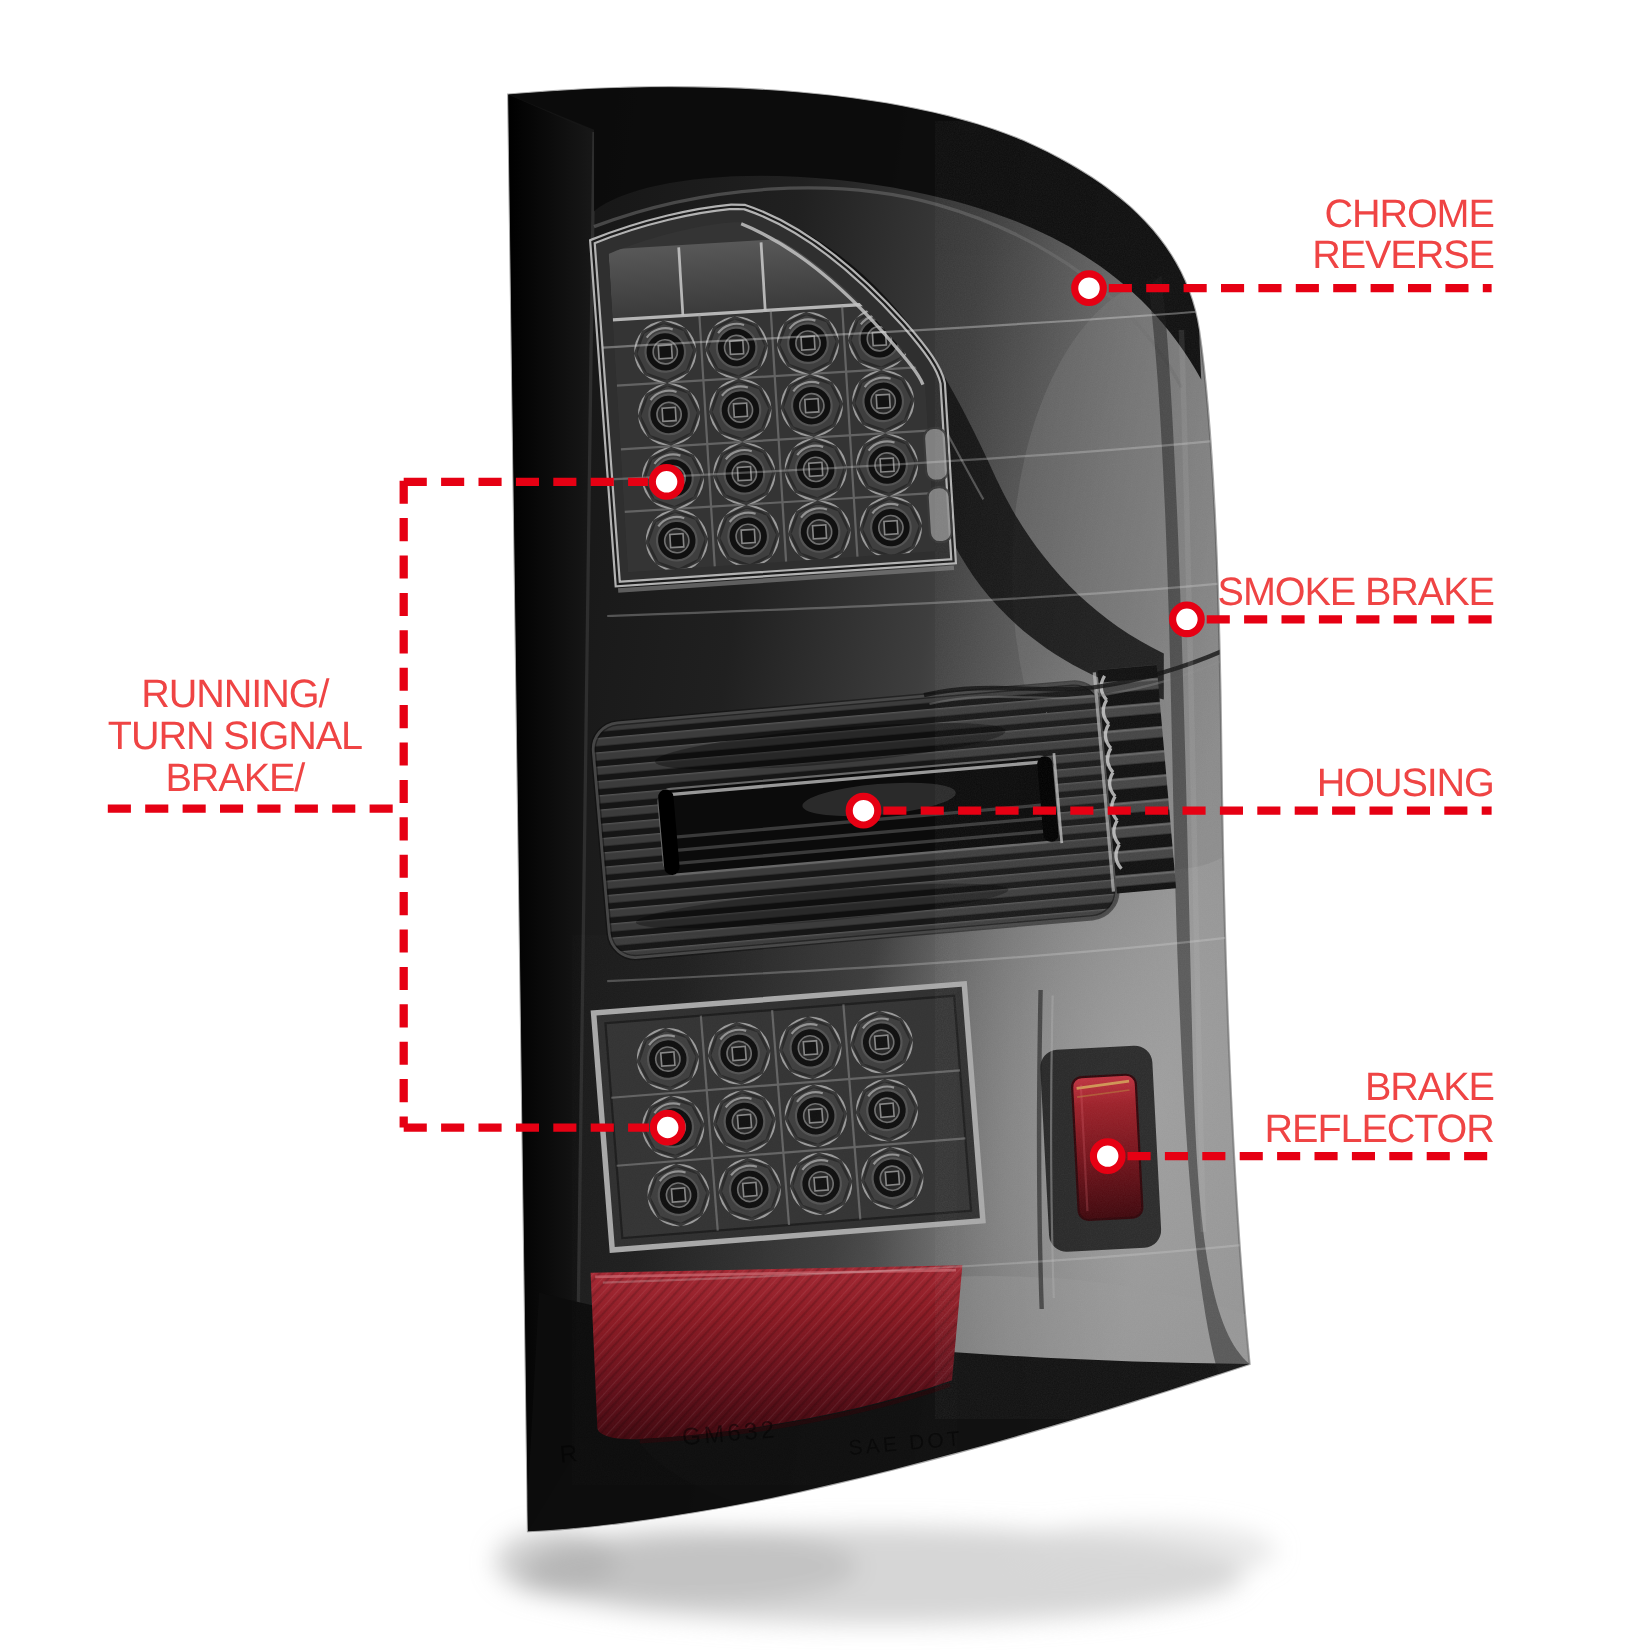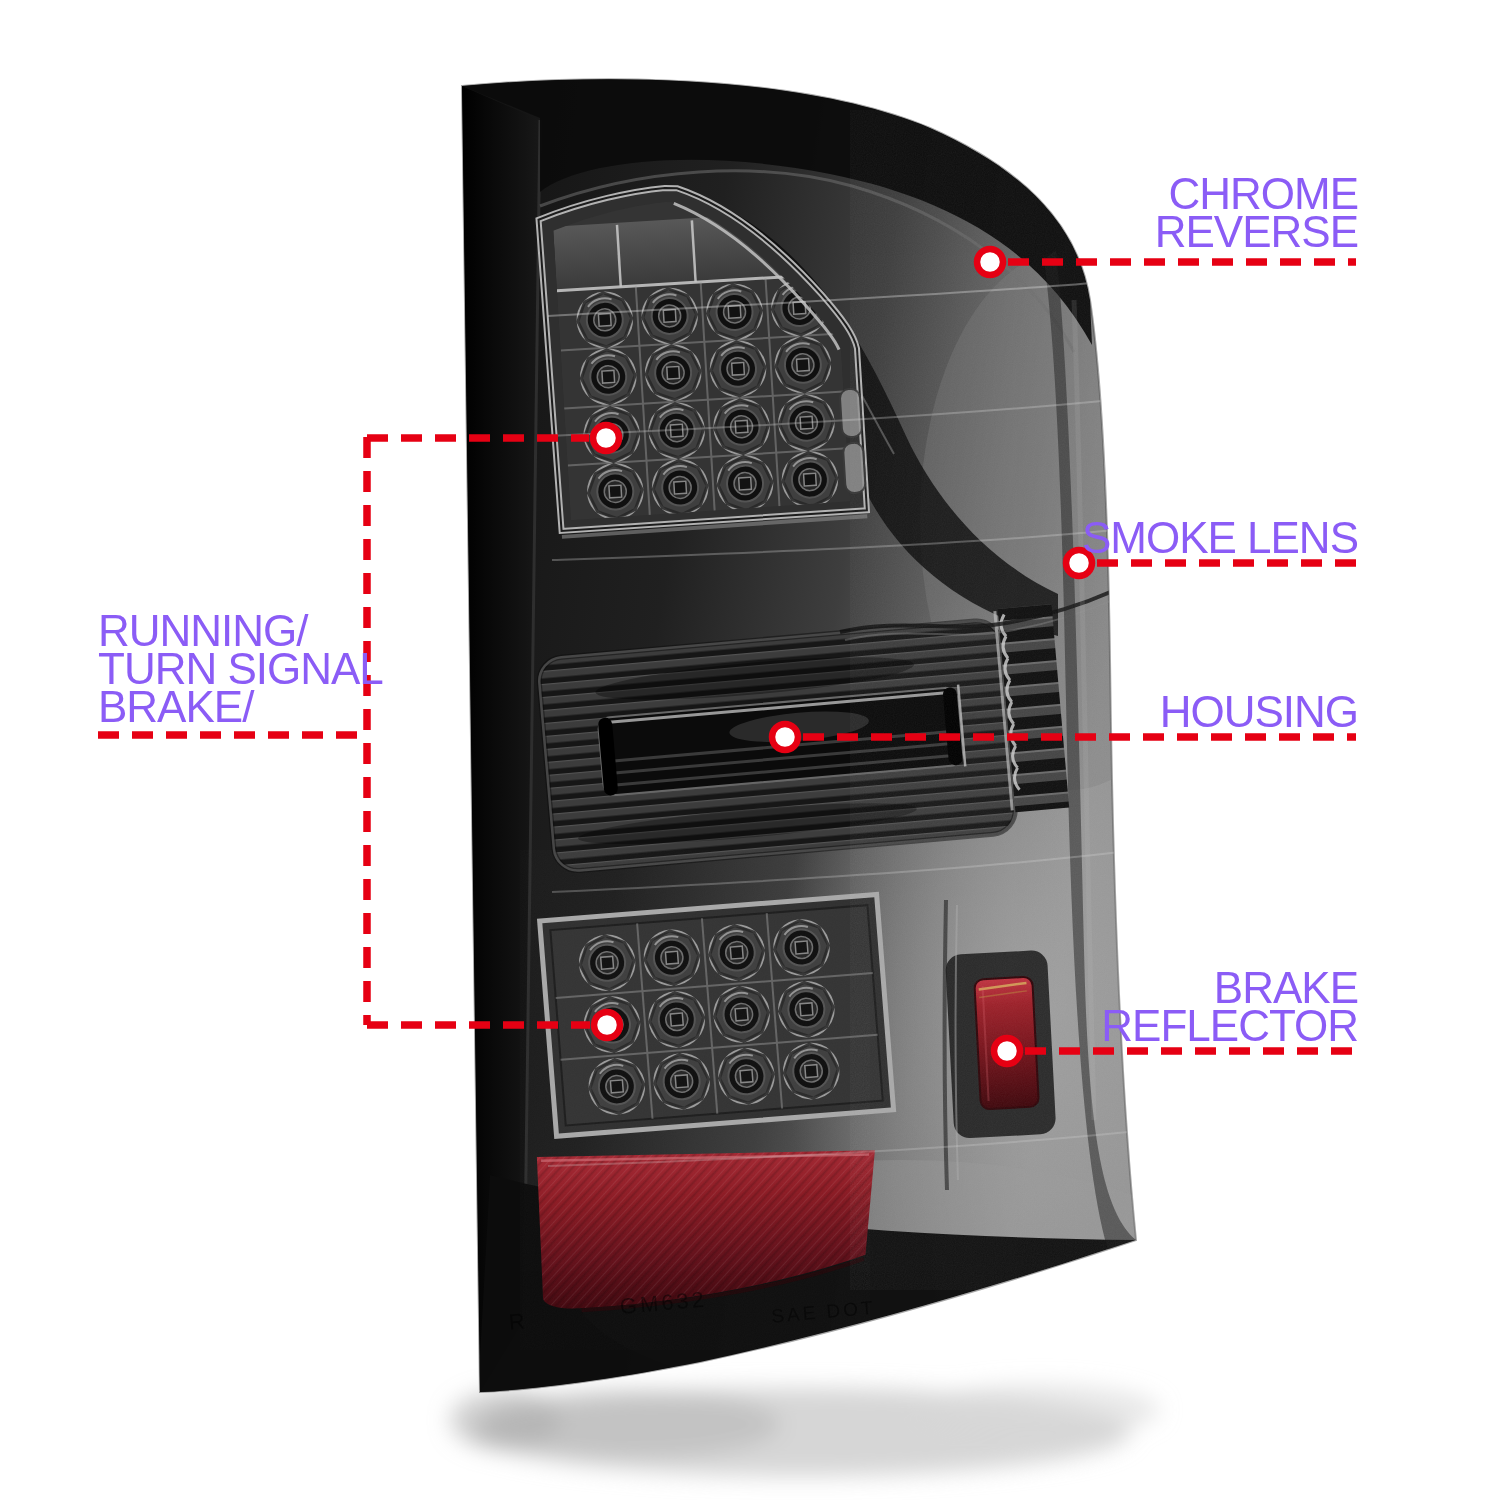--- a/index.html
+++ b/index.html
@@ -2,27 +2,27 @@
 <html><head>
 <meta charset="utf-8">
 <style>
   html,body{margin:0;padding:0;background:#ffffff;}
   .stage{
     position:relative;width:1500px;height:1500px;background:#ffffff;
     overflow:hidden;font-family:"Liberation Sans",sans-serif;
   }
   .stage svg{position:absolute;left:0;top:0;}
   .callout{
-    position:absolute;color:#8b5cf6;font-size:44px;line-height:38px;
+    position:absolute;color:#ef4444;font-size:36px;line-height:38px;
     font-weight:400;letter-spacing:-1px;white-space:nowrap;
     font-family:"Liberation Sans",sans-serif;
   }
   .callout span{display:block;}
   .callout.right{right:142px;text-align:right;}
-  .callout.left{left:98px;text-align:left;}
+  .callout.left{left:98px;text-align:center;}
 </style>
 </head>
 <body>
 
 <div class="stage">
 
 <svg width="1500" height="1500" viewBox="0 0 1500 1500">
   <defs>
     <linearGradient id="gBody" x1="0" y1="0" x2="1" y2="0.3">
       <stop offset="0" stop-color="#121212"></stop>
@@ -287,21 +287,21 @@
     </g>
   </g>
 </svg>
 
   <div class="callout right" style="top:175px">
     <span>CHROME</span>
     <span>REVERSE</span>
   </div>
 
   <div class="callout right" style="top:519px">
-    <span>SMOKE LENS</span>
+    <span>SMOKE BRAKE</span>
   </div>
 
   <div class="callout right" style="top:693px">
     <span>HOUSING</span>
   </div>
 
   <div class="callout right" style="top:969px">
     <span>BRAKE</span>
     <span>REFLECTOR</span>
   </div>

